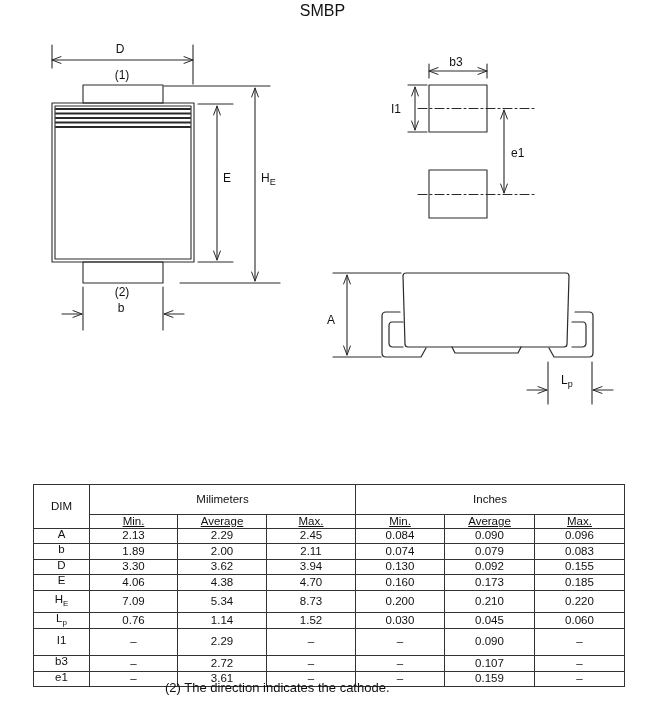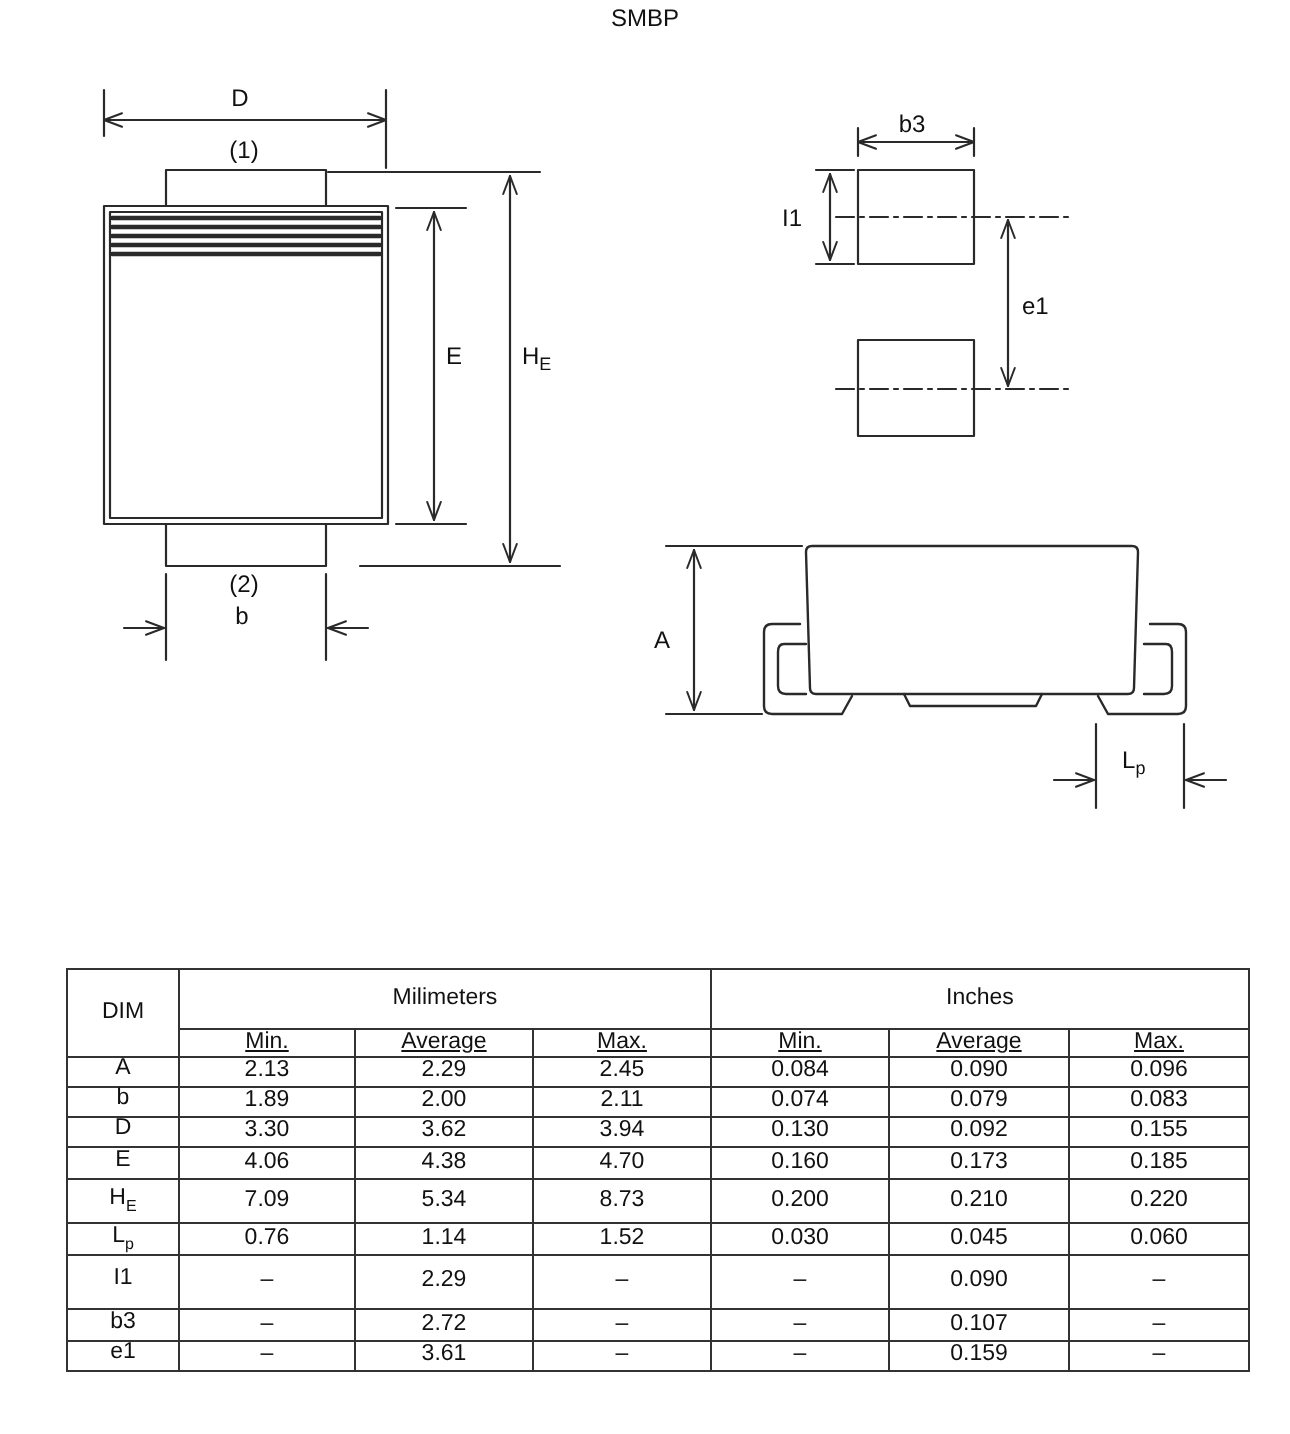--- a/index.html
+++ b/index.html
@@ -1,19 +1,19 @@
 <!DOCTYPE html>
 <html><head>
 <meta charset="utf-8">
 <style>
   html,body{margin:0;padding:0;background:#fff;}
   .canvas{position:relative;width:645px;height:717px;background:#ffffff;
           font-family:"Liberation Sans",sans-serif;color:#111;overflow:hidden;}
   .page-title{position:absolute;top:2px;left:0;width:645px;text-align:center;
-          font-size:12px;font-weight:400;letter-spacing:0px;color:#111;}
+          font-size:16px;font-weight:400;letter-spacing:0px;color:#111;}
   svg text{font-family:"Liberation Sans",sans-serif;font-size:12px;fill:#111;}
   .dims-table{position:absolute;left:33px;top:484px;border-collapse:collapse;
           table-layout:fixed;font-size:11.5px;color:#111;}
   .dims-table td,.dims-table th{border:1px solid #333;text-align:center;
           vertical-align:middle;padding:0;font-weight:400;line-height:1;}
   .dims-table sub{font-size:8px;}
   tr.rh1{height:30px;} tr.rh2{height:14px;text-decoration:underline;}
   tr.rstd{height:15px;} tr.re{height:16px;} tr.rhe{height:22px;}
   tr.rlp{height:16px;} tr.ri1{height:27px;} tr.rb3{height:16px;} tr.re1{height:15px;}
   .footnotes{position:absolute;left:165px;top:680px;font-size:13px;line-height:16.5px;color:#111;}
@@ -231,15 +231,16 @@
       <td>3.61</td>
       <td>–</td>
       <td>–</td>
       <td>0.159</td>
       <td>–</td>
     </tr>
   </tbody>
     </table>
 
   <div class="footnotes">
+    <div>(2) The direction indicates the cathode.</div>
   </div>
 
 </div>
 
 </body></html>

